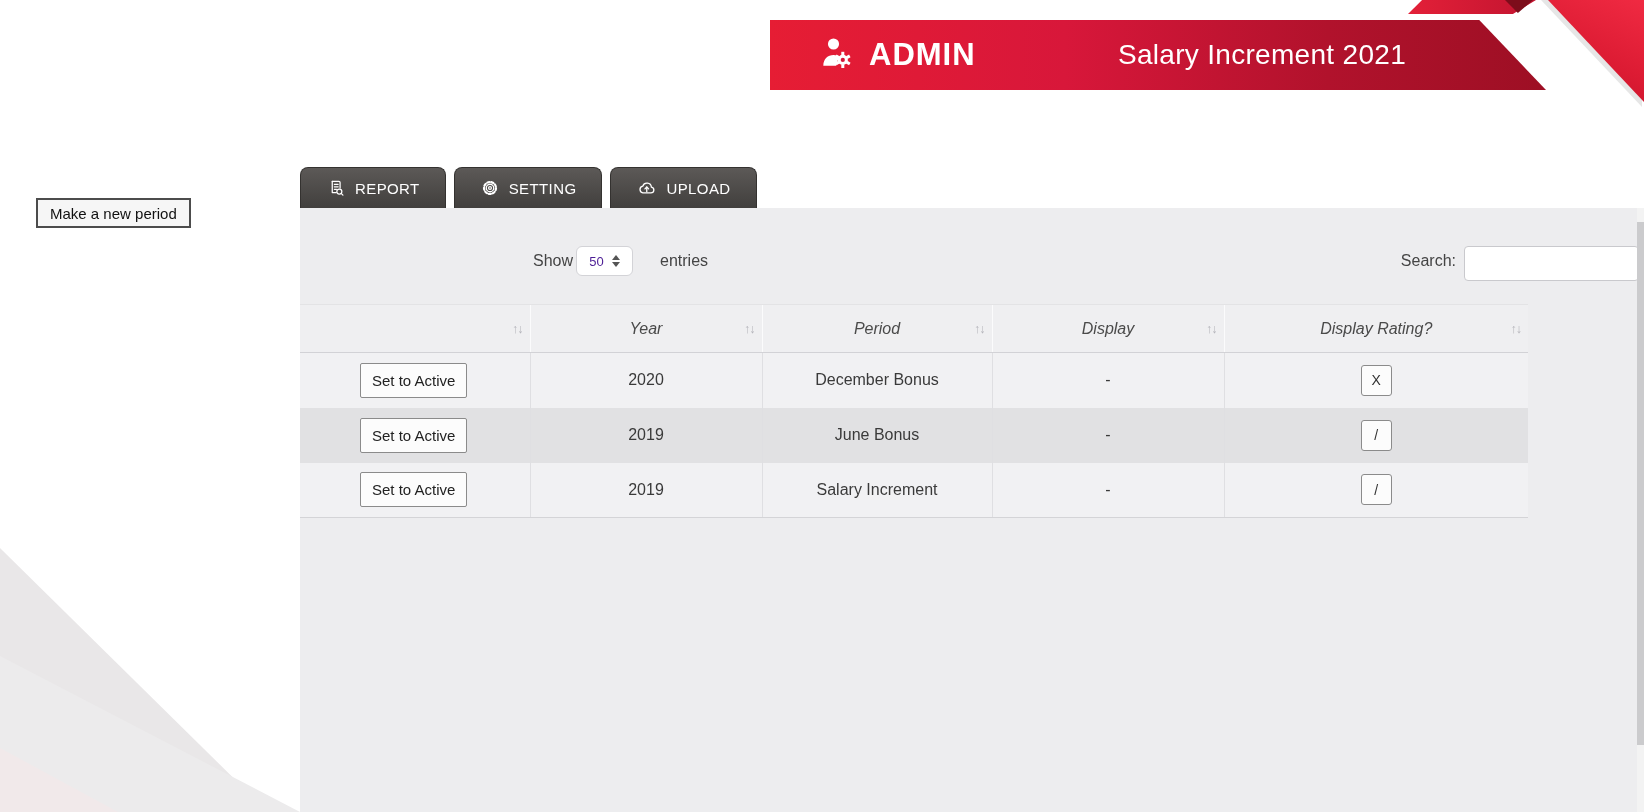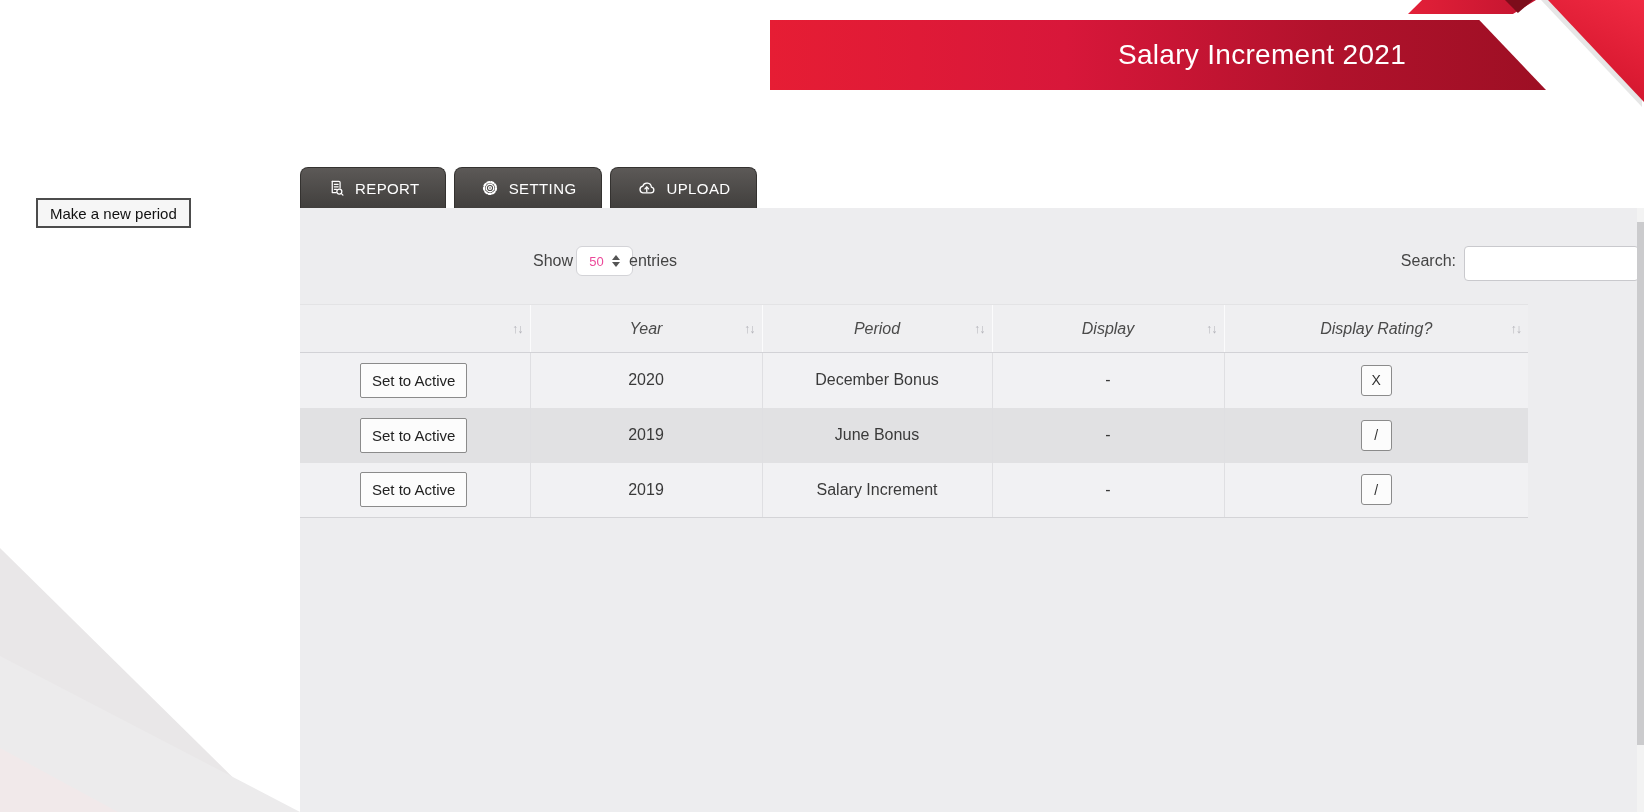--- a/index.html
+++ b/index.html
@@ -42,25 +42,25 @@
     border:1px solid #343230; border-bottom:none;
     color:#fff; font-size:15px; letter-spacing:.4px;
     display:flex; align-items:center; gap:9px; cursor:pointer; }
   .tab svg { display:block; }
 
   
   #content { left:300px; top:208px; width:1596px; height:604px; background:#ededef; }
 
   .ctl-label { position:absolute; font-size:16px; color:#444; }
   #show-label   { left:233px; top:44px; }
-  #entries-label{ left:329px; top:44px; }
+  #entries-label{ left:360px; top:44px; }
   #page-size { position:absolute; left:276px; top:38px; width:57px; height:30px;
     background:#fff; border:1px solid #d3d3d7; border-radius:6px;
     display:flex; align-items:center; justify-content:center; gap:8px;
-    font-size:13px; color:#ec4899; cursor:pointer; }
+    font-size:13px; color:#4c1d95; cursor:pointer; }
   .spin { display:inline-flex; flex-direction:column; gap:2px; }
   .spin i { width:0; height:0; border-left:4px solid transparent; border-right:4px solid transparent; }
   .spin .up   { border-bottom:5px solid #555; }
   .spin .down { border-top:5px solid #555; }
 
   #search-label { left:1088px; top:44px; width:68px; text-align:right; }
   #search-input { position:absolute; left:1164px; top:38px; width:175px; height:35px;
     background:#fff; border:1px solid #c9c9cd; border-radius:4px; padding:0 8px;
     font-size:15px; color:#333; outline:none; }
 
@@ -102,20 +102,41 @@
 </style>
 </head>
 <body>
 
 <div class="abs" id="ribbon-top"></div>
 <div class="abs" id="ribbon-notch"></div>
 <div class="abs" id="corner-shadow"></div>
 <div class="abs" id="corner-tri"></div>
 
 <div class="abs" id="banner">
+  <div class="admin-wrap">
+    <span>
+      <svg width="36" height="36" viewBox="0 0 24 24">
+        <circle cx="9" cy="6" r="3.7" fill="#fff"></circle>
+        <path d="M2.2 20.5c0-4.6 3.1-7.2 6.8-7.2 1.8 0 3.4.6 4.6 1.7-1.7 1.2-2.8 3.2-2.8 5.5z" fill="#fff"></path>
+        <g transform="translate(15.2,16.6)">
+          <g fill="#fff">
+            <rect x="-1" y="-5.4" width="2" height="2.4" transform="rotate(0)"></rect>
+            <rect x="-1" y="-5.4" width="2" height="2.4" transform="rotate(60)"></rect>
+            <rect x="-1" y="-5.4" width="2" height="2.4" transform="rotate(120)"></rect>
+            <rect x="-1" y="-5.4" width="2" height="2.4" transform="rotate(180)"></rect>
+            <rect x="-1" y="-5.4" width="2" height="2.4" transform="rotate(240)"></rect>
+            <rect x="-1" y="-5.4" width="2" height="2.4" transform="rotate(300)"></rect>
+            <circle r="3.4"></circle>
+          </g>
+          <circle r="1.4" fill="#d5173a"></circle>
+        </g>
+      </svg>
+    </span>
+    <span class="admin-label">ADMIN</span>
+  </div>
   <span class="banner-title">Salary Increment 2021</span>
 </div>
 
 <button class="abs" id="make-period">Make a new period</button>
 
 <div class="abs" id="tabs">
   <div class="tab">
     <span>
       <svg width="20" height="20" viewBox="0 0 24 24" fill="none" stroke="#fff" stroke-width="1.5" stroke-linecap="round" stroke-linejoin="round">
         <path d="M7.5 4h8a1.4 1.4 0 0 1 1.4 1.4V12"></path>

